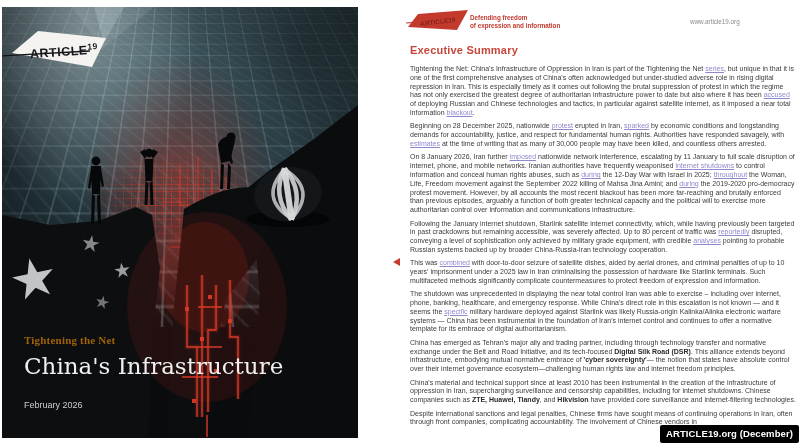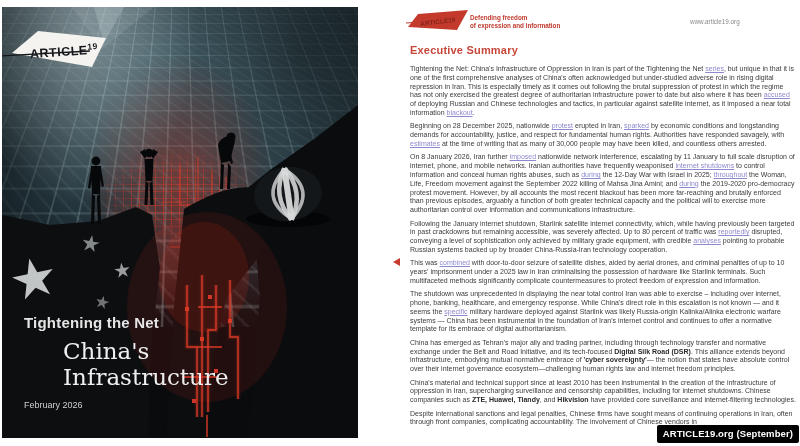--- a/index.html
+++ b/index.html
@@ -27,24 +27,24 @@
       repeating-linear-gradient(90deg, rgba(228,62,40,.50) 0 1px, transparent 1px 8px),
       repeating-linear-gradient(0deg, rgba(228,62,40,.40) 0 1px, transparent 1px 7px);
     -webkit-mask-image:radial-gradient(closest-side,#000 35%, transparent 100%);
     mask-image:radial-gradient(closest-side,#000 35%, transparent 100%); }
   .glow { position:absolute; inset:0;
     background:radial-gradient(ellipse at 50% 42%, rgba(205,48,30,.40), transparent 38%); }
   .beam { position:absolute; inset:0;
     background:radial-gradient(ellipse at 22% 6%, rgba(228,240,240,.38), transparent 30%); }
   svg.art { position:absolute; inset:0; }
   .cover-text { position:absolute; left:22px; bottom:28px; width:280px; }
-  .cover-series { font-size:15px; font-weight:bold; color:#e5e5e5; letter-spacing:.2px; }
+  .cover-series { font-size:11px; font-weight:bold; color:#a16207; letter-spacing:.2px;font-family:Liberation Serif, serif; }
   .cover-title { margin-top:7px; font-family:"DejaVu Serif","Liberation Serif",serif;
-                 font-size:23px; line-height:1.16; color:#efefef; font-weight:400;margin-left:39px; }
-  .cover-date { margin-top:9px; font-size:9px; color:#cfcfcf; }
+                 font-size:23px; line-height:1.16; color:#efefef; font-weight:400; }
+  .cover-date { margin-top:20px; font-size:9px; color:#cfcfcf; }
 
   
   .page { position:absolute; left:390px; top:0; width:410px; height:446px; background:#fff; }
   .page-logo { position:absolute; left:16px; top:9px; }
   .tagline { position:absolute; left:80px; top:14px; font-size:6.3px; line-height:7.6px;
              font-weight:bold; color:#c0392d; }
   .website { position:absolute; left:300px; top:18px; font-size:6.3px; color:#8a8a8a; }
   .heading { position:absolute; left:20px; top:44px; font-size:11px; font-weight:bold;
              color:#c6473a; letter-spacing:.2px; }
   .content { position:absolute; left:20px; top:65px; width:386px; }
@@ -188,13 +188,13 @@
       <p><span>This was </span><a class="lnk">combined</a><span> with door-to-door seizure of satellite dishes, aided by aerial drones, and criminal penalties of up to 10 years' imprisonment under a 2025 law in Iran criminalising the possession of hardware like Starlink terminals. Such multifaceted methods significantly complicate countermeasures to protect freedom of expression and information.</span></p>
       <p><span>The shutdown was unprecedented in displaying the near total control Iran was able to exercise – including over internet, phone, banking, healthcare, and emergency response. While China's direct role in this escalation is not known — and it seems the </span><a class="lnk">specific</a><span> military hardware deployed against Starlink was likely Russia-origin Kalinka/Alinka electronic warfare systems — China has been instrumental in the foundation of Iran's internet control and continues to offer a normative template for its embrace of digital authoritarianism.</span></p>
       <p><span>China has emerged as Tehran's major ally and trading partner, including through technology transfer and normative exchange under the Belt and Road Initiative, and its tech-focused </span><span class="b">Digital Silk Road (DSR)</span><span>. This alliance extends beyond infrastructure, embodying mutual normative embrace of </span><span class="b">'cyber sovereignty'</span><span>— the notion that states have absolute control over their internet governance ecosystem—challenging human rights law and internet freedom principles.</span></p>
       <p><span>China's material and technical support since at least 2010 has been instrumental in the creation of the infrastructure of oppression in Iran, supercharging surveillance and censorship capabilities, including for internet shutdowns. Chinese companies such as </span><span class="b">ZTE, Huawei, Tiandy</span><span>, and </span><span class="b">Hikvision</span><span> have provided core surveillance and internet-filtering technologies.</span></p>
       <p><span>Despite international sanctions and legal penalties, Chinese firms have sought means of continuing operations in Iran, often through front companies, complicating accountability. The involvement of Chinese vendors in</span></p>
     </div>
 </div>
 
 <div class="red-arrow"></div>
 
-<div class="credit">ARTICLE19.org (September)</div>
+<div class="credit">ARTICLE19.org (December)</div>
 
 </body></html>

